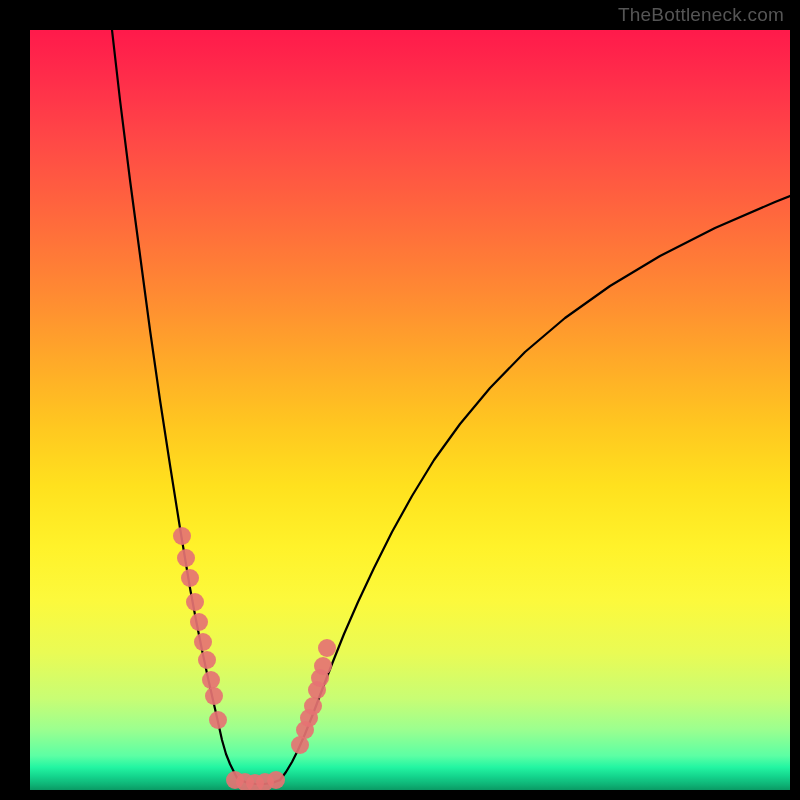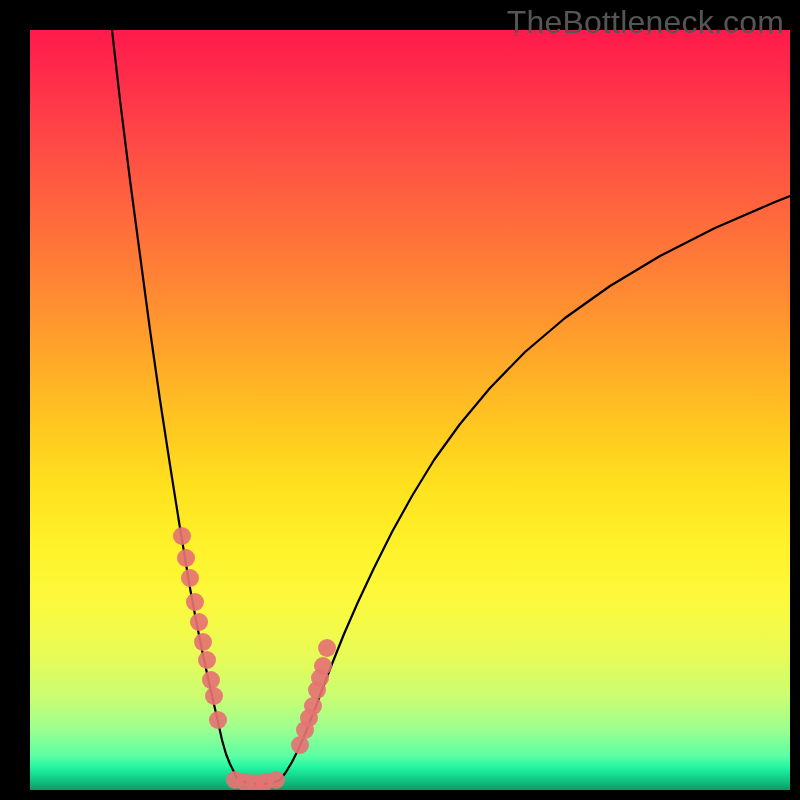--- a/index.html
+++ b/index.html
@@ -15,21 +15,21 @@
     position: relative;
     width: 800px;
     height: 800px;
     background: #000;
   }
   .watermark {
     position: absolute;
     top: 4px;
     right: 16px;
     color: #555;
-    font-size: 32px;
+    font-size: 19px;
     font-weight: 400;
     letter-spacing: 0.2px;
     z-index: 20;
   }
   .plot {
     position: absolute;
     left: 30px;
     top: 30px;
     width: 760px;
     height: 760px;

